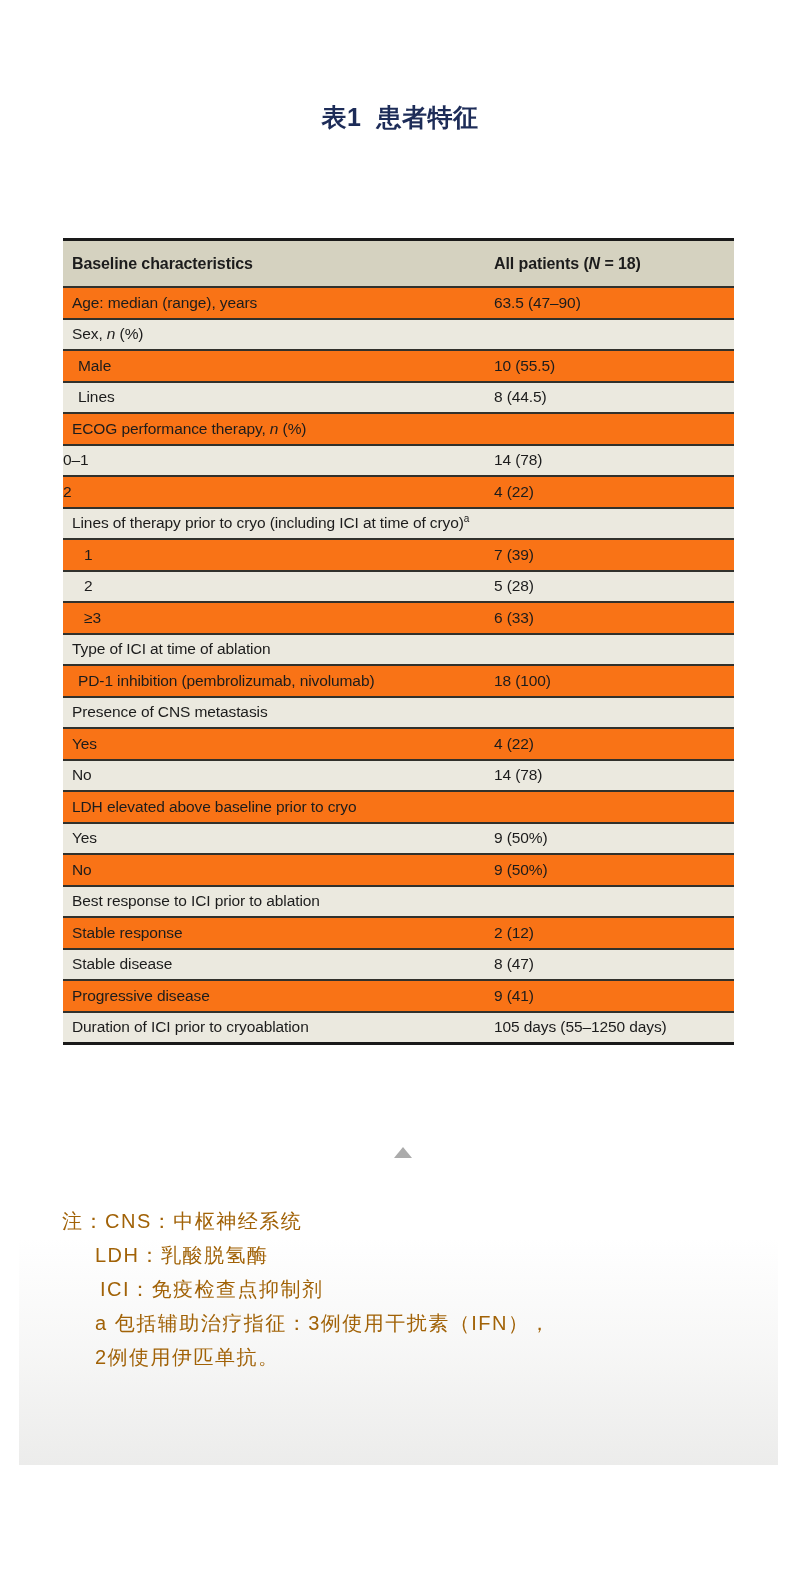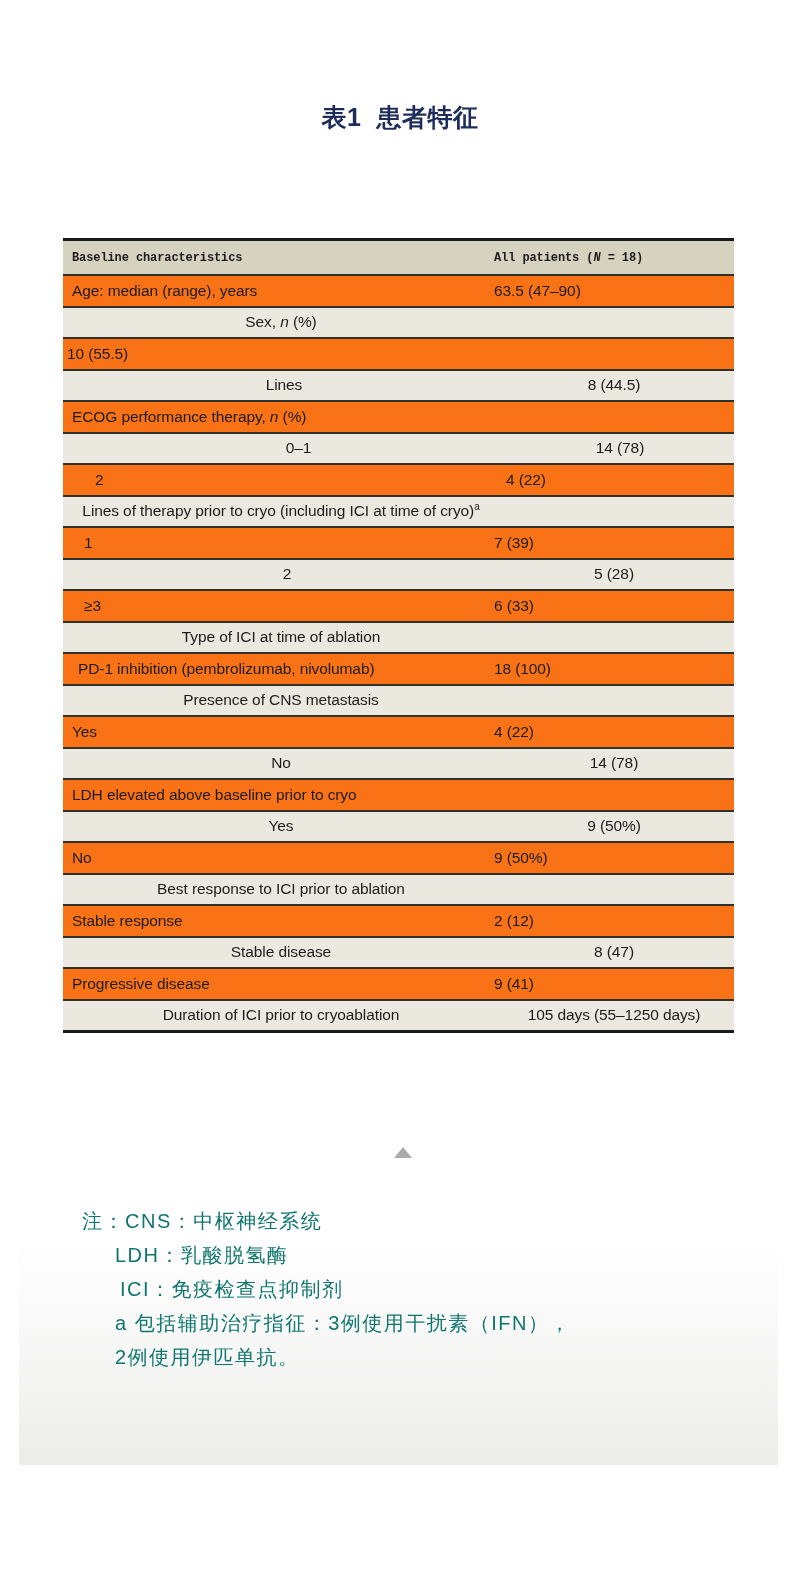--- a/index.html
+++ b/index.html
@@ -16,37 +16,37 @@
   .title{
     position:absolute;top:101px;left:0;width:800px;text-align:center;
     font-size:25px;font-weight:700;color:#1d2c58;white-space:pre;letter-spacing:0.5px;z-index:2;
   }
   .tbl{
     position:absolute;left:63px;top:238px;width:671px;z-index:2;
     border-top:3px solid #1a1a1a;border-bottom:3px solid #1a1a1a;
     font-size:15.5px;color:#1c1c1c;letter-spacing:-0.1px;
   }
   .tr{display:flex;align-items:center;height:29.5px;border-top:2px solid #31312c;box-sizing:content-box;}
-  .tr.head{height:33px;border-top:none;background:#d5d2c0;font-weight:700;font-size:12px;font-family:Liberation Mono, monospace;}
+  .tr.head{height:45px;border-top:none;background:#d5d2c0;font-weight:700;font-size:16px;}
   .tr.w{background:#f97316;justify-content:center;}
-  .tr.b{background:#ebe9df;text-align:center;}
+  .tr.b{background:#ebe9df;}
   .c1{width:427px;padding-left:9px;box-sizing:border-box;white-space:nowrap;overflow:visible;flex-shrink:0;}
   .c2{flex:1;padding-left:4px;white-space:nowrap;}
   .tr.ind1 .c1{padding-left:15px;}
-  .tr.ind2 .c1{padding-left:20px;margin-left:12px;}
+  .tr.ind2 .c1{padding-left:0;}
   .tr.ind3 .c1{padding-left:21px;}
   .tbl i{font-style:italic;}
   .tbl sup{font-size:10px;line-height:0;vertical-align:super;}
   .triangle{
     position:absolute;left:394px;top:1147px;width:0;height:0;z-index:2;cursor:pointer;
     border-left:9px solid transparent;border-right:9px solid transparent;border-bottom:11px solid #ababab;
   }
   .notes{
     position:absolute;left:62px;top:1204px;z-index:2;
-    font-size:20px;line-height:34px;color:#0f766e;letter-spacing:1.5px;white-space:pre;margin-left:20px;
+    font-size:20px;line-height:34px;color:#a16207;letter-spacing:1.5px;white-space:pre;
   }
   .note-line.nind1{padding-left:33px;}
   .note-line.nind2{padding-left:38px;}
 </style>
 </head>
 <body>
 
 <div class="fade-panel"></div>
 
 <div class="title">表1  患者特征</div>
@@ -59,20 +59,21 @@
   <div>
       <div class="tr w">
         <div class="c1"><span>Age: median (range), years</span></div>
         <div class="c2">63.5 (47–90)</div>
       </div>
       <div class="tr b">
         <div class="c1"><span>Sex, </span><i>n</i><span> (%)</span></div>
         <div class="c2"></div>
       </div>
       <div class="tr w ind1">
+        <div class="c1"><span>Male</span></div>
         <div class="c2">10 (55.5)</div>
       </div>
       <div class="tr b ind1">
         <div class="c1"><span>Lines</span></div>
         <div class="c2">8 (44.5)</div>
       </div>
       <div class="tr w">
         <div class="c1"><span>ECOG performance therapy, </span><i>n</i><span> (%)</span></div>
         <div class="c2"></div>
       </div>

